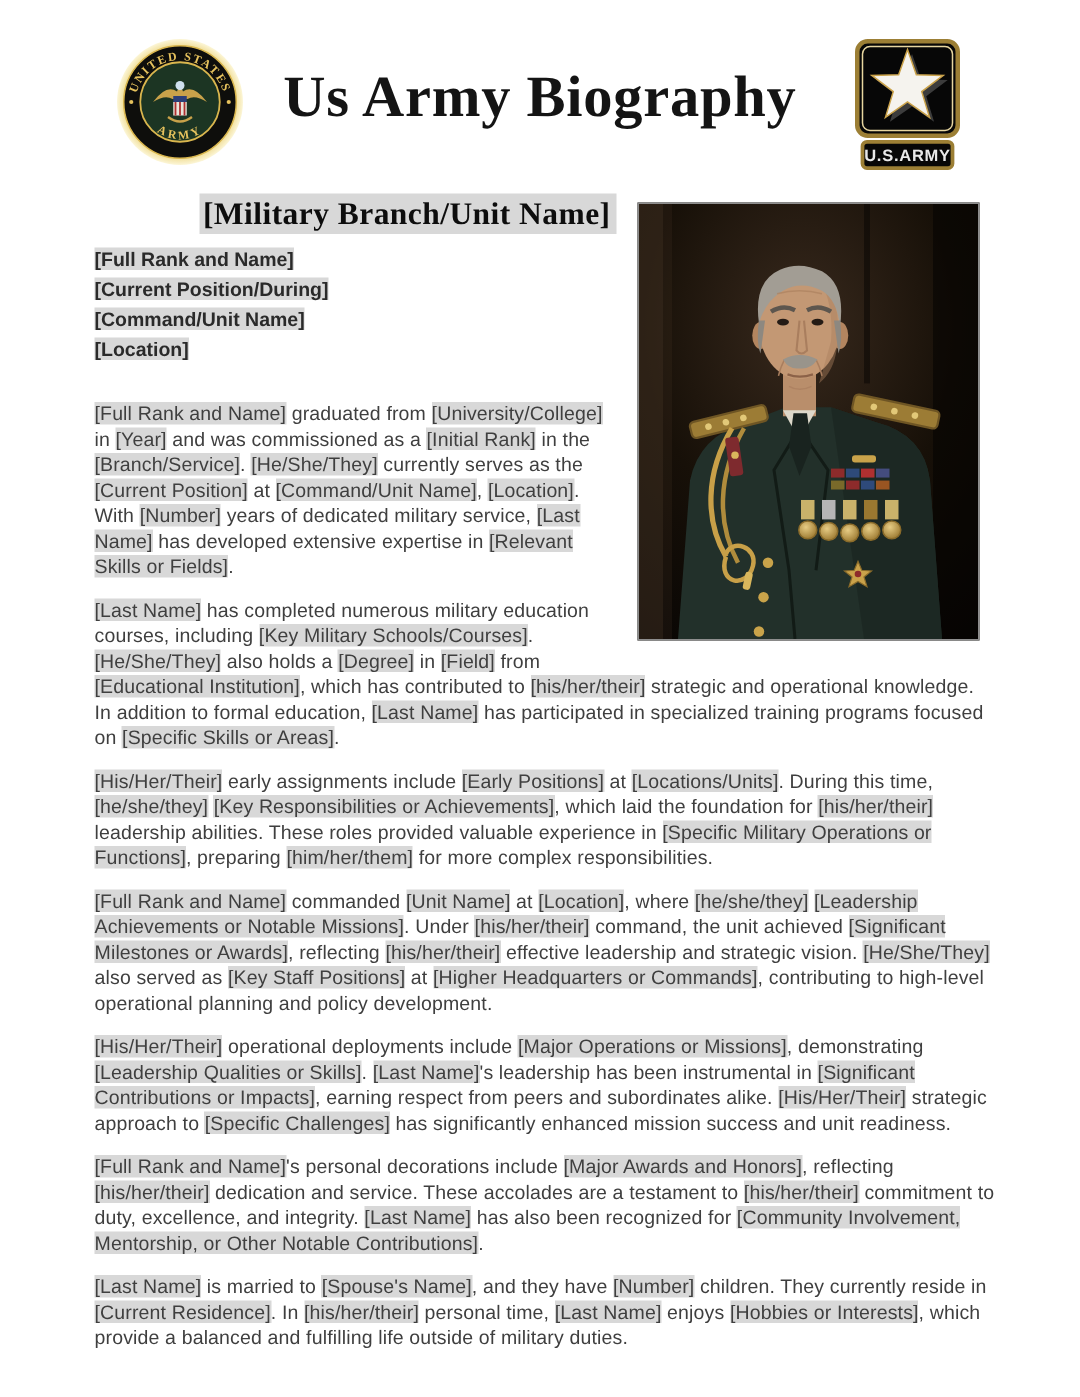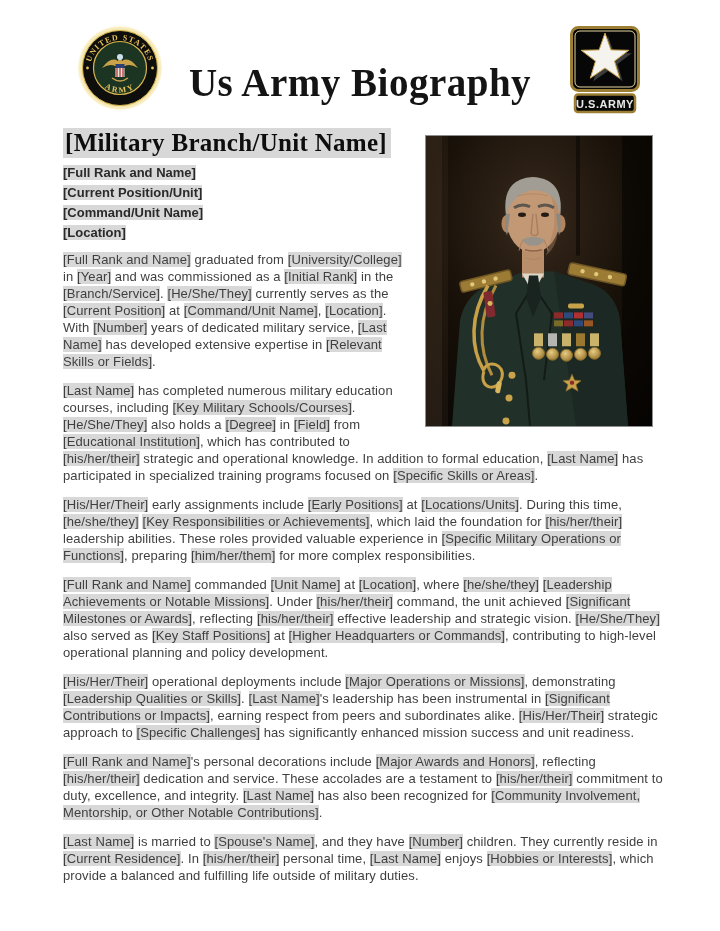--- a/index.html
+++ b/index.html
@@ -8,40 +8,40 @@
     --footer-text:#b5b5b5;
   }
   *{box-sizing:border-box;}
   html,body{margin:0;padding:0;}
   body{width:720px;height:931px;background:#ffffff;font-family:"Liberation Sans",sans-serif;}
   .page{position:relative;width:720px;height:931px;background:#ffffff;overflow:hidden;}
 
   
   .header{position:relative;height:118px;}
   .seal{position:absolute;left:78px;top:26px;width:84px;height:84px;}
-  .page-title{position:absolute;left:0;right:0;top:60px;text-align:center;
+  .page-title{position:absolute;left:0;right:0;top:42px;text-align:center;
     font-family:"Liberation Serif",serif;font-weight:bold;font-size:39px;color:#141414;letter-spacing:.5px;}
   .army-star{position:absolute;left:570px;top:26px;width:70px;height:88px;}
 
   
   .content{padding:10px 57px 0 63px;}
   .portrait-wrap{float:right;width:228px;height:292px;margin:7px 10px 12px 14px;
     border:1px solid #8e8e8e;background:#0d0a08;}
   .portrait-wrap svg{display:block;width:100%;height:100%;}
 
-  .unit-heading{margin:0;font-family:"Liberation Serif",serif;font-weight:bold;font-size:25px;
-    line-height:29px;color:#0d0d0d;letter-spacing:.3px;}
+  .unit-heading{margin:0;font-family:"Liberation Serif",serif;font-weight:bold;font-size:21px;
+    line-height:29px;color:#0d0d0d;letter-spacing:.3px;text-align:right;}
   .unit-heading .hl{padding:1px 4px 2px 2px;}
 
   .info-lines{margin-top:6px;}
   .info-line{font-weight:bold;font-size:13px;line-height:20px;color:#2a2a2a;}
 
   .hl{background:var(--hl);}
 
-  .paragraphs{margin-top:8px;}
+  .paragraphs{margin-top:24px;}
   .para{margin:0 0 12px 0;font-size:13px;line-height:17px;color:var(--body-text);letter-spacing:.1px;}
 
   .footer{position:absolute;left:63px;top:860px;font-size:11.5px;color:var(--footer-text);letter-spacing:.2px;}
 </style>
 </head>
 <body>
 
 <div class="page">
 
   <div class="header">
@@ -190,21 +190,21 @@
         <circle cx="86" cy="240" r="3.5" fill="#c9a34a"></circle>
         <circle cx="83" cy="263" r="3.5" fill="#c9a34a"></circle>
         <circle cx="80" cy="286" r="3.5" fill="#c9a34a"></circle>
       </svg>
     </div>
 
     <h2 class="unit-heading"><span class="hl">[Military Branch/Unit Name]</span></h2>
 
     <div class="info-lines">
         <div class="info-line"><span class="hl">[Full Rank and Name]</span></div>
-        <div class="info-line"><span class="hl">[Current Position/Unit]</span></div>
+        <div class="info-line"><span class="hl">[Current Position/During]</span></div>
         <div class="info-line"><span class="hl">[Command/Unit Name]</span></div>
         <div class="info-line"><span class="hl">[Location]</span></div>
       </div>
 
     <div class="paragraphs">
         <p class="para"><span class="hl">[Full Rank and Name]</span><span> graduated from </span><span class="hl">[University/College]</span><span> in </span><span class="hl">[Year]</span><span> and was commissioned as a </span><span class="hl">[Initial Rank]</span><span> in the </span><span class="hl">[Branch/Service]</span><span>. </span><span class="hl">[He/She/They]</span><span> currently serves as the </span><span class="hl">[Current Position]</span><span> at </span><span class="hl">[Command/Unit Name]</span><span>, </span><span class="hl">[Location]</span><span>. With </span><span class="hl">[Number]</span><span> years of dedicated military service, </span><span class="hl">[Last Name]</span><span> has developed extensive expertise in </span><span class="hl">[Relevant Skills or Fields]</span><span>.</span></p>
         <p class="para"><span class="hl">[Last Name]</span><span> has completed numerous military education courses, including </span><span class="hl">[Key Military Schools/Courses]</span><span>. </span><span class="hl">[He/She/They]</span><span> also holds a </span><span class="hl">[Degree]</span><span> in </span><span class="hl">[Field]</span><span> from </span><span class="hl">[Educational Institution]</span><span>, which has contributed to </span><span class="hl">[his/her/their]</span><span> strategic and operational knowledge. In addition to formal education, </span><span class="hl">[Last Name]</span><span> has participated in specialized training programs focused on </span><span class="hl">[Specific Skills or Areas]</span><span>.</span></p>
         <p class="para"><span class="hl">[His/Her/Their]</span><span> early assignments include </span><span class="hl">[Early Positions]</span><span> at </span><span class="hl">[Locations/Units]</span><span>. During this time, </span><span class="hl">[he/she/they]</span><span> </span><span class="hl">[Key Responsibilities or Achievements]</span><span>, which laid the foundation for </span><span class="hl">[his/her/their]</span><span> leadership abilities. These roles provided valuable experience in </span><span class="hl">[Specific Military Operations or Functions]</span><span>, preparing </span><span class="hl">[him/her/them]</span><span> for more complex responsibilities.</span></p>
         <p class="para"><span class="hl">[Full Rank and Name]</span><span> commanded </span><span class="hl">[Unit Name]</span><span> at </span><span class="hl">[Location]</span><span>, where </span><span class="hl">[he/she/they]</span><span> </span><span class="hl">[Leadership Achievements or Notable Missions]</span><span>. Under </span><span class="hl">[his/her/their]</span><span> command, the unit achieved </span><span class="hl">[Significant Milestones or Awards]</span><span>, reflecting </span><span class="hl">[his/her/their]</span><span> effective leadership and strategic vision. </span><span class="hl">[He/She/They]</span><span> also served as </span><span class="hl">[Key Staff Positions]</span><span> at </span><span class="hl">[Higher Headquarters or Commands]</span><span>, contributing to high-level operational planning and policy development.</span></p>
         <p class="para"><span class="hl">[His/Her/Their]</span><span> operational deployments include </span><span class="hl">[Major Operations or Missions]</span><span>, demonstrating </span><span class="hl">[Leadership Qualities or Skills]</span><span>. </span><span class="hl">[Last Name]</span><span>'s leadership has been instrumental in </span><span class="hl">[Significant Contributions or Impacts]</span><span>, earning respect from peers and subordinates alike. </span><span class="hl">[His/Her/Their]</span><span> strategic approach to </span><span class="hl">[Specific Challenges]</span><span> has significantly enhanced mission success and unit readiness.</span></p>

